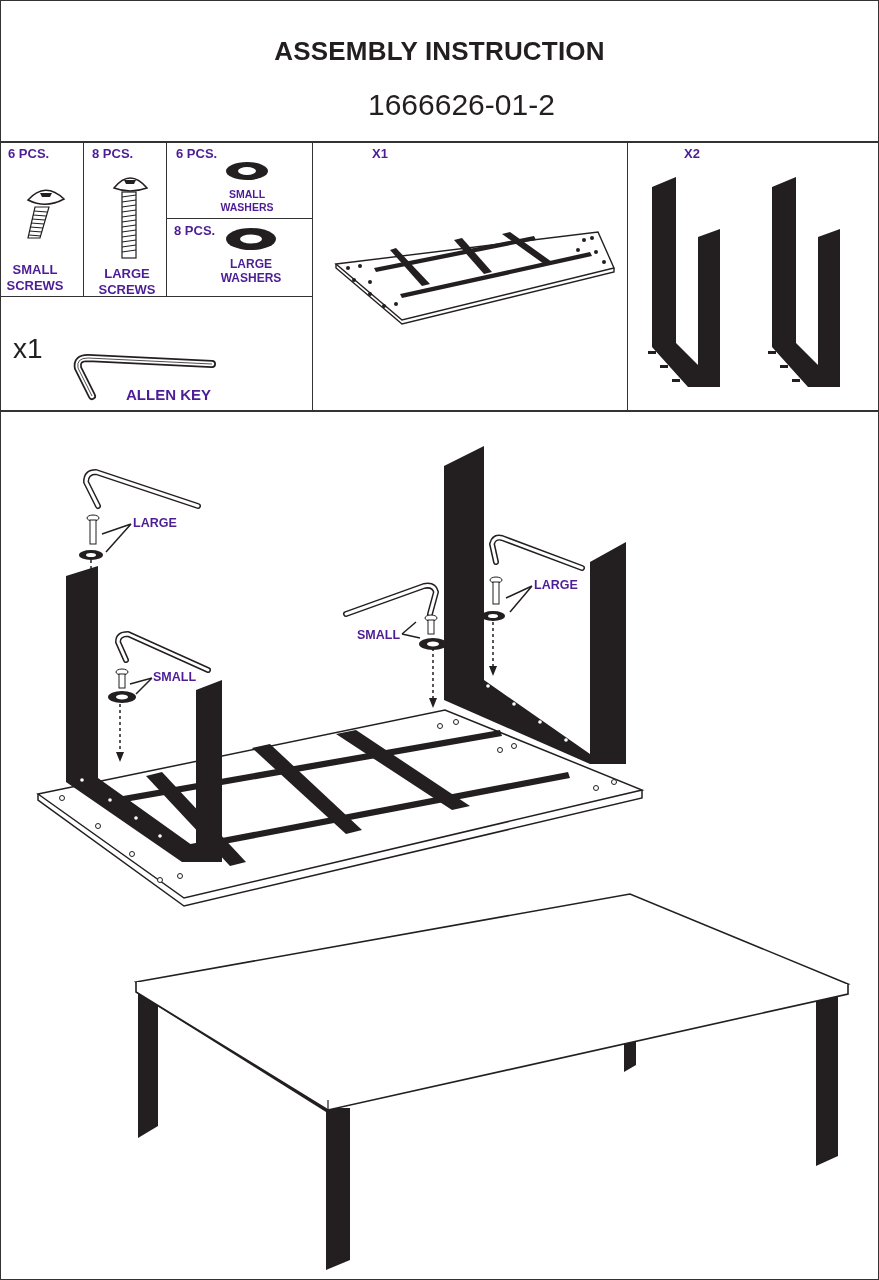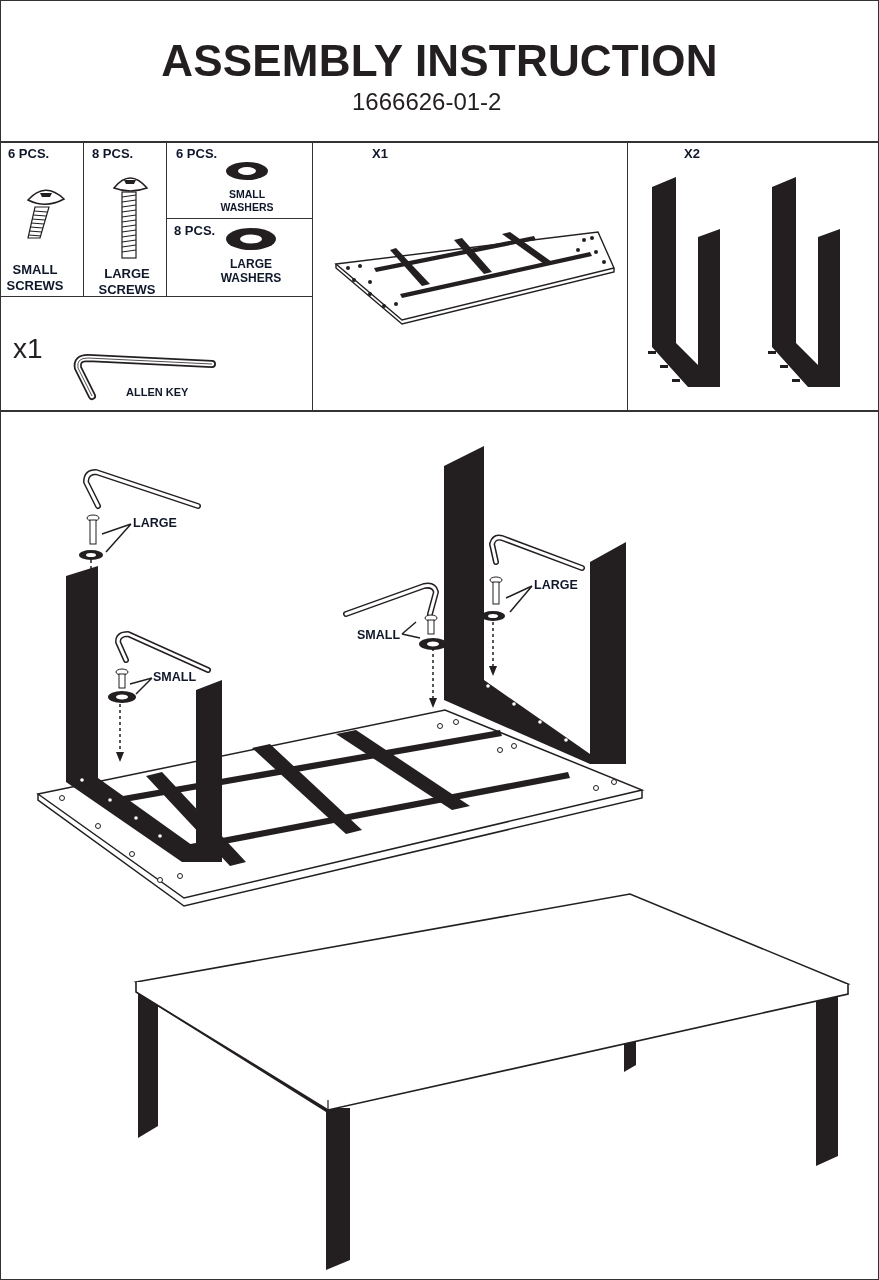--- a/index.html
+++ b/index.html
@@ -1,21 +1,21 @@
 <!DOCTYPE html>
 <html><head>
 <meta charset="utf-8">
 <style>
   html, body { margin:0; padding:0; background:#ffffff; }
   body { width:879px; height:1280px; position:relative; overflow:hidden; font-family:"Liberation Sans", sans-serif; color:#231f20; }
   .page { position:absolute; left:0; top:0; width:877px; height:1278px; border:1px solid #333; }
-  .title { position:absolute; left:0; width:879px; text-align:center; font-weight:bold; font-size:44px; top:36px; letter-spacing:0.2px; }
-  .code { position:absolute; left:352px; top:88px; font-size:24px; }
+  .title { position:absolute; left:0; width:879px; text-align:center; font-weight:bold; font-size:26px; top:36px; letter-spacing:0.2px; }
+  .code { position:absolute; left:368px; top:88px; font-size:30px; }
   .grid-line { position:absolute; background:#333; }
-  .lbl { position:absolute; font-weight:bold; font-size:13px; color:#0f172a; white-space:nowrap; }
+  .lbl { position:absolute; font-weight:bold; font-size:13px; color:#4c1d95; white-space:nowrap; }
   .lbl-small { font-size:10.5px; }
   .lbl-center { text-align:center; line-height:1.2; }
   .x1 { position:absolute; left:13px; top:333px; font-size:28px; }
   svg.art { position:absolute; overflow:visible; }
 </style>
 </head>
 <body>
 
 <div class="page"></div>
 
@@ -104,21 +104,21 @@
   </div>
 </div>
 
 <div>
   <div class="x1">x1</div>
   <svg class="art" style="left:70px;top:350px;" width="150" height="55" viewBox="0 0 150 55">
     <path d="M22,46 L8,18 Q6,8 18,8 L142,14" fill="none" stroke="#231f20" stroke-width="8" stroke-linecap="round" stroke-linejoin="round"></path>
     <path d="M22,46 L8,18 Q6,8 18,8 L142,14" fill="none" stroke="#fff" stroke-width="4.5" stroke-linecap="round" stroke-linejoin="round"></path>
     <path d="M22,46 L8,18 Q6,8 18,8 L142,14" fill="none" stroke="#231f20" stroke-width="0.8"></path>
   </svg>
-  <div class="lbl" style="left:126px;top:386px;font-size:11px;">ALLEN KEY</div>
+  <div class="lbl" style="left:126px;top:386px;font-size:15px;">ALLEN KEY</div>
 </div>
 
 <div>
   <div class="lbl" style="left:372px;top:146px;">X1</div>
   <svg class="art" style="left:334px;top:228px;" width="282" height="96" viewBox="0 0 282 96">
     <path d="M2,36 L264,4 L280,40 L68,92 Z" fill="#fff" stroke="#231f20" stroke-width="1.4"></path>
     <path d="M2,36 L2,40 L68,96 L280,44 L280,40" fill="none" stroke="#231f20" stroke-width="1.4"></path>
     <g fill="#231f20">
       <polygon points="40,40 200,8 202,12 42,44"></polygon>
       <polygon points="66,66 256,24 258,28 68,70"></polygon>

